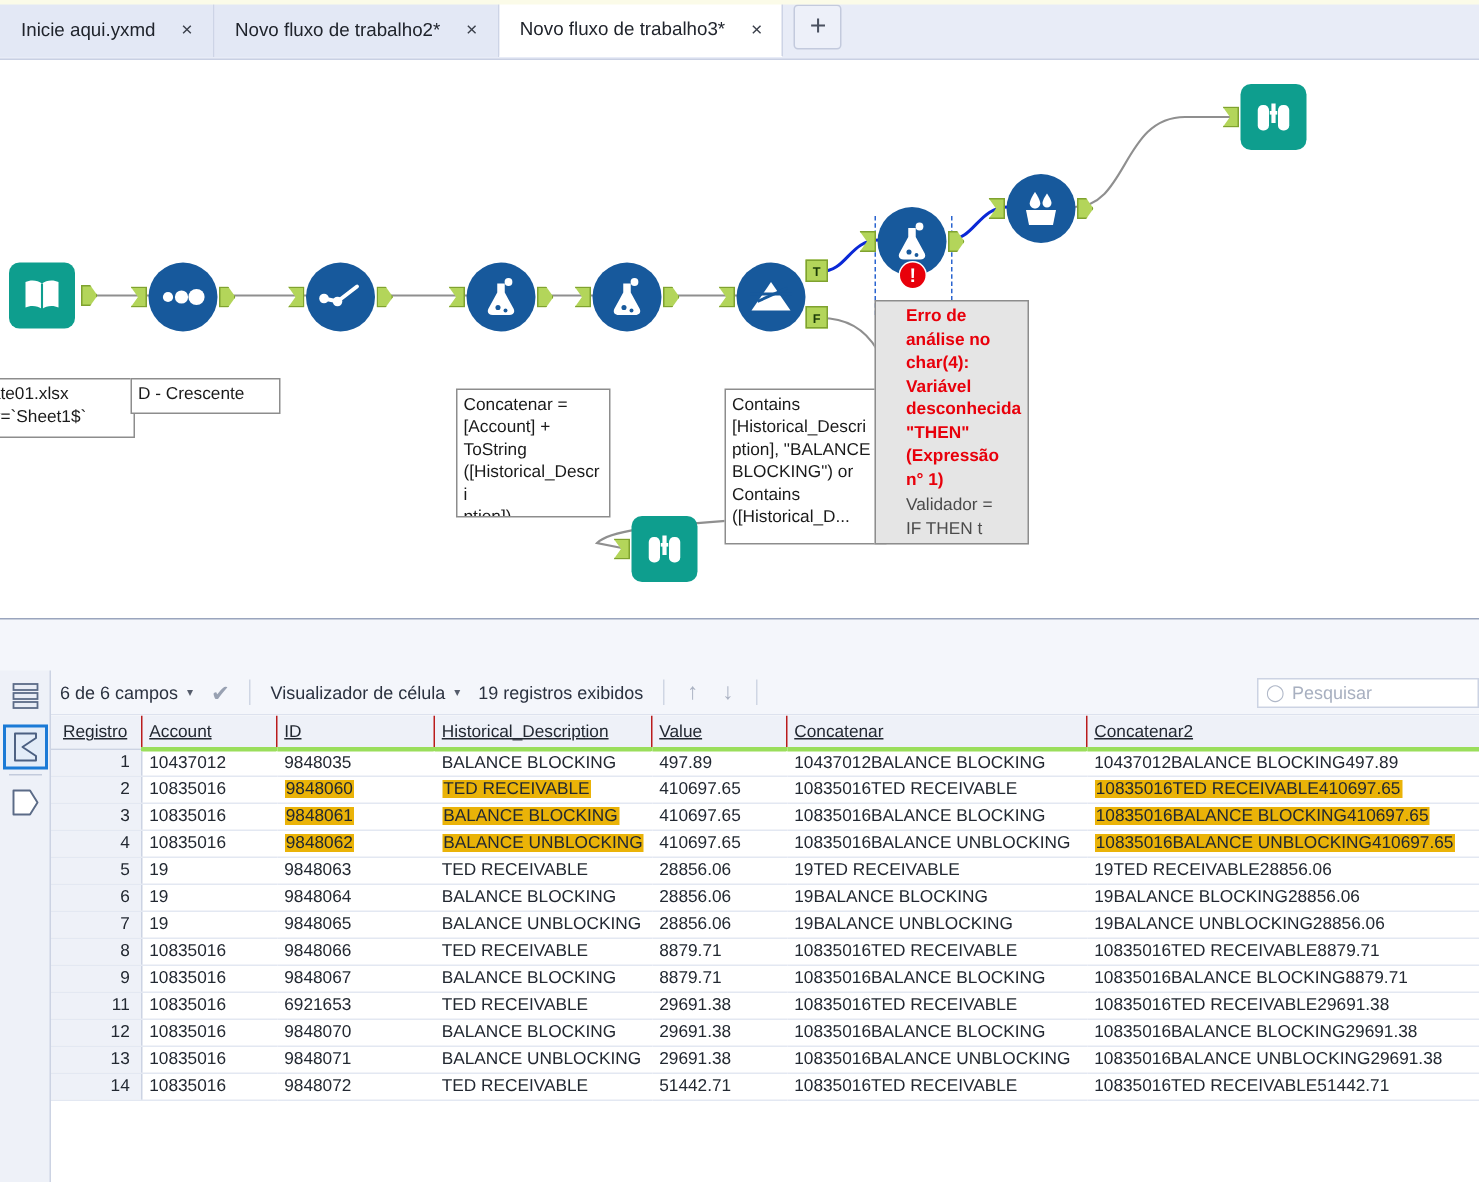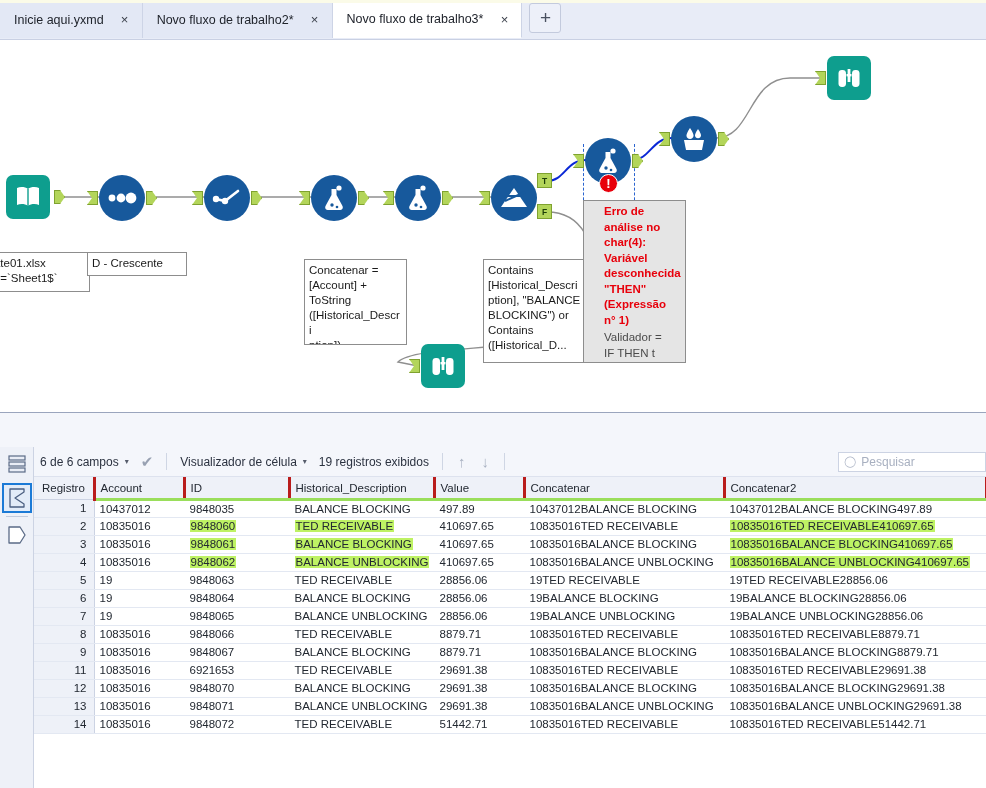--- a/index.html
+++ b/index.html
@@ -177,42 +177,43 @@
   
   #grid-wrap {
     position: absolute; left: 34px; top: 64px;
     width: 952px; height: 312px;
     background: #ffffff;
     overflow: hidden;
   }
   table.grid { border-collapse: collapse; table-layout: fixed; width: 952px; }
   table.grid th {
     background: #eef1f8;
-    border-right: 3px solid #b91c1c;
+    border-right: 1px solid #b91c1c;
     border-bottom: 3px solid #9ade5b;
     font-size: 11.5px; font-weight: normal;
     color: #222831; text-align: left;
     padding: 4px 0 3px 5px;
     height: 22px;
+    text-decoration: underline;
   }
   table.grid th.rec { text-align: left; padding-left: 8px; border-bottom: 1px solid #ccd3e3; background:#eef1f8;}
   table.grid td {
     border-right: 1px solid #ffffff;
     border-bottom: 1px solid #e3e8f2;
     font-size: 11.5px; color: #222831;
     padding: 2px 0 2px 5px;
     height: 18px;
     background: #ffffff;
     white-space: nowrap; overflow: hidden;
   }
   table.grid td.rec {
     background: #eef1f8; text-align: right; padding-right: 7px;
     color: #222831; border-right: 1px solid #ccd3e3;
   }
-  .hl { background: #bef264; padding: 0 1px; }
+  .hl { background: #eab308; padding: 0 1px; }
 </style>
 </head>
 <body>
 
 <div id="tabbar">
   <div class="tab">
     <span class="tab-label">Inicie aqui.yxmd</span>
     <span class="tab-close">×</span>
   </div>
   <div class="tab">

